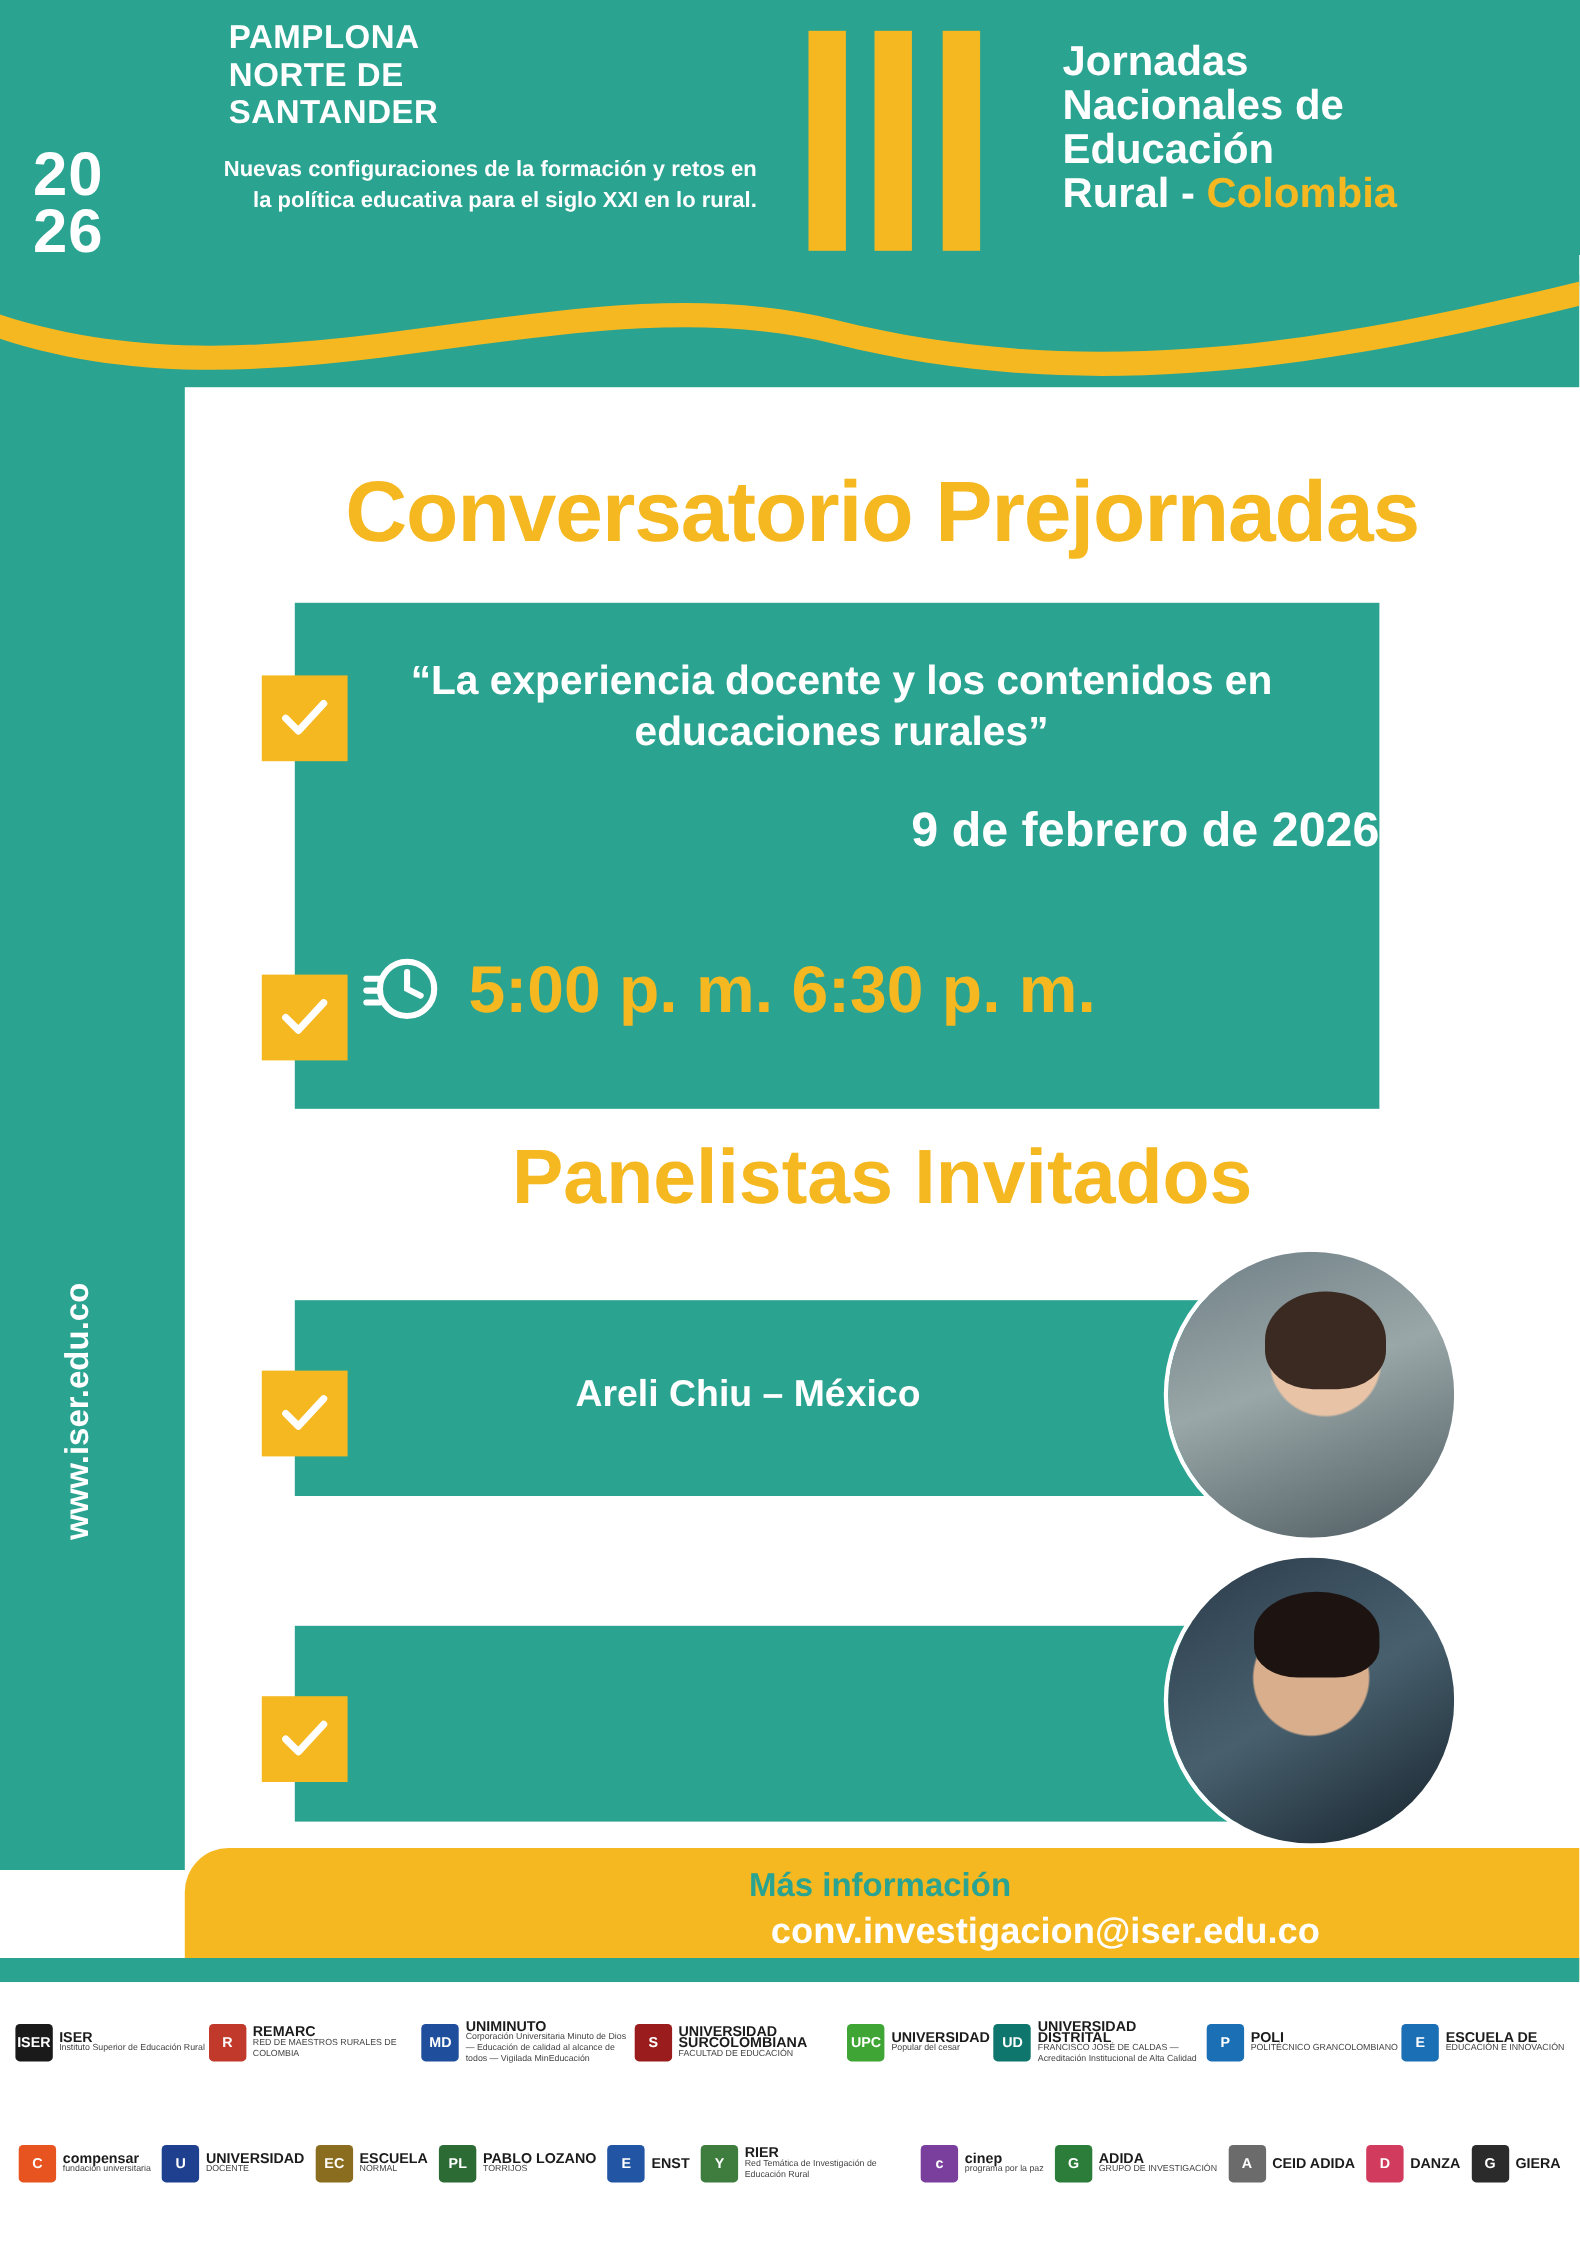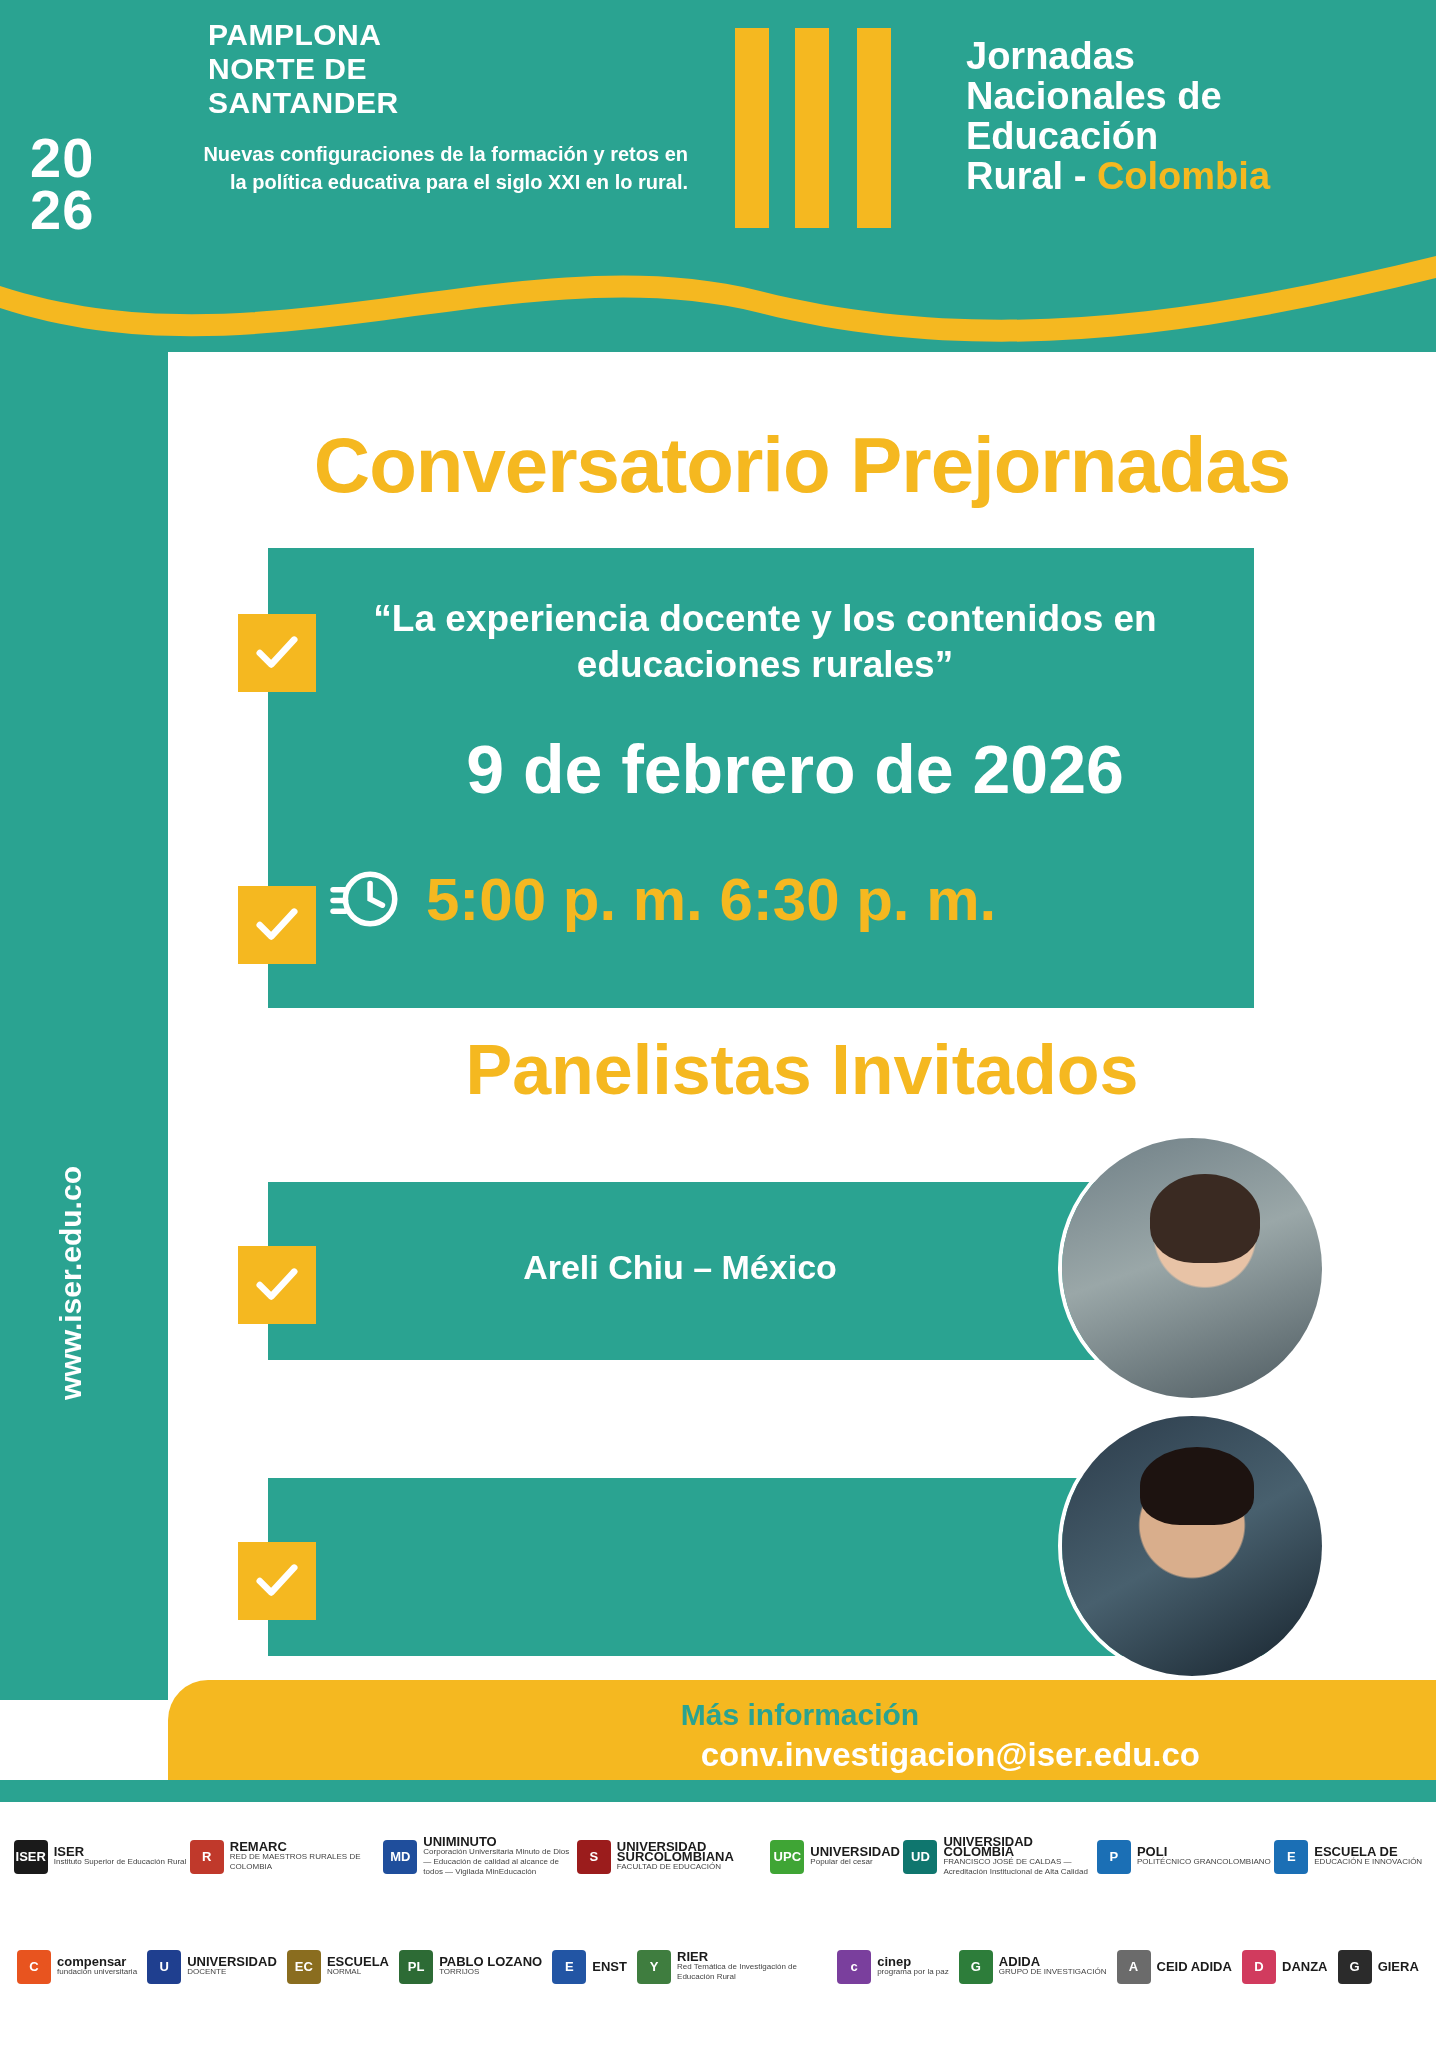--- a/index.html
+++ b/index.html
@@ -89,22 +89,22 @@
     width: 986px; height: 460px;
     background: #2aa391;
   }
   .topic-text {
     position: absolute; left: 330px; top: 596px;
     width: 870px; text-align: center;
     color: #ffffff; font-size: 37px; font-weight: bold; line-height: 46px;
   }
   .date-text {
     position: absolute; left: 268px; top: 730px;
-    width: 986px; text-align: center;
-    color: #ffffff; font-size: 68px; font-weight: bold; margin-left: 34px;
+    width: 986px; text-align: right;
+    color: #ffffff; font-size: 44px; font-weight: bold;
   }
   .time-row {
     position: absolute; left: 330px; top: 862px;
     width: 900px;
     display: flex; align-items: center; gap: 22px;
   }
   .time-text {
     color: #f5b820; font-size: 60px; font-weight: bold;
   }
   .clock-icon { width: 74px; height: 74px; flex: 0 0 74px; }
@@ -343,21 +343,21 @@
         <div class="logo">
           <span class="mark" style="background: rgb(63, 165, 53);">UPC</span>
           <span class="txt">
             <div class="t1">UNIVERSIDAD</div>
             <div class="t2">Popular del cesar</div>
           </span>
         </div>
         <div class="logo">
           <span class="mark" style="background: #0f766e;">UD</span>
           <span class="txt">
-            <div class="t1">UNIVERSIDAD COLOMBIA</div>
+            <div class="t1">UNIVERSIDAD DISTRITAL</div>
             <div class="t2">FRANCISCO JOSÉ DE CALDAS — Acreditación Institucional de Alta Calidad</div>
           </span>
         </div>
         <div class="logo">
           <span class="mark" style="background: rgb(27, 111, 181);">P</span>
           <span class="txt">
             <div class="t1">POLI</div>
             <div class="t2">POLITÉCNICO GRANCOLOMBIANO</div>
           </span>
         </div>

